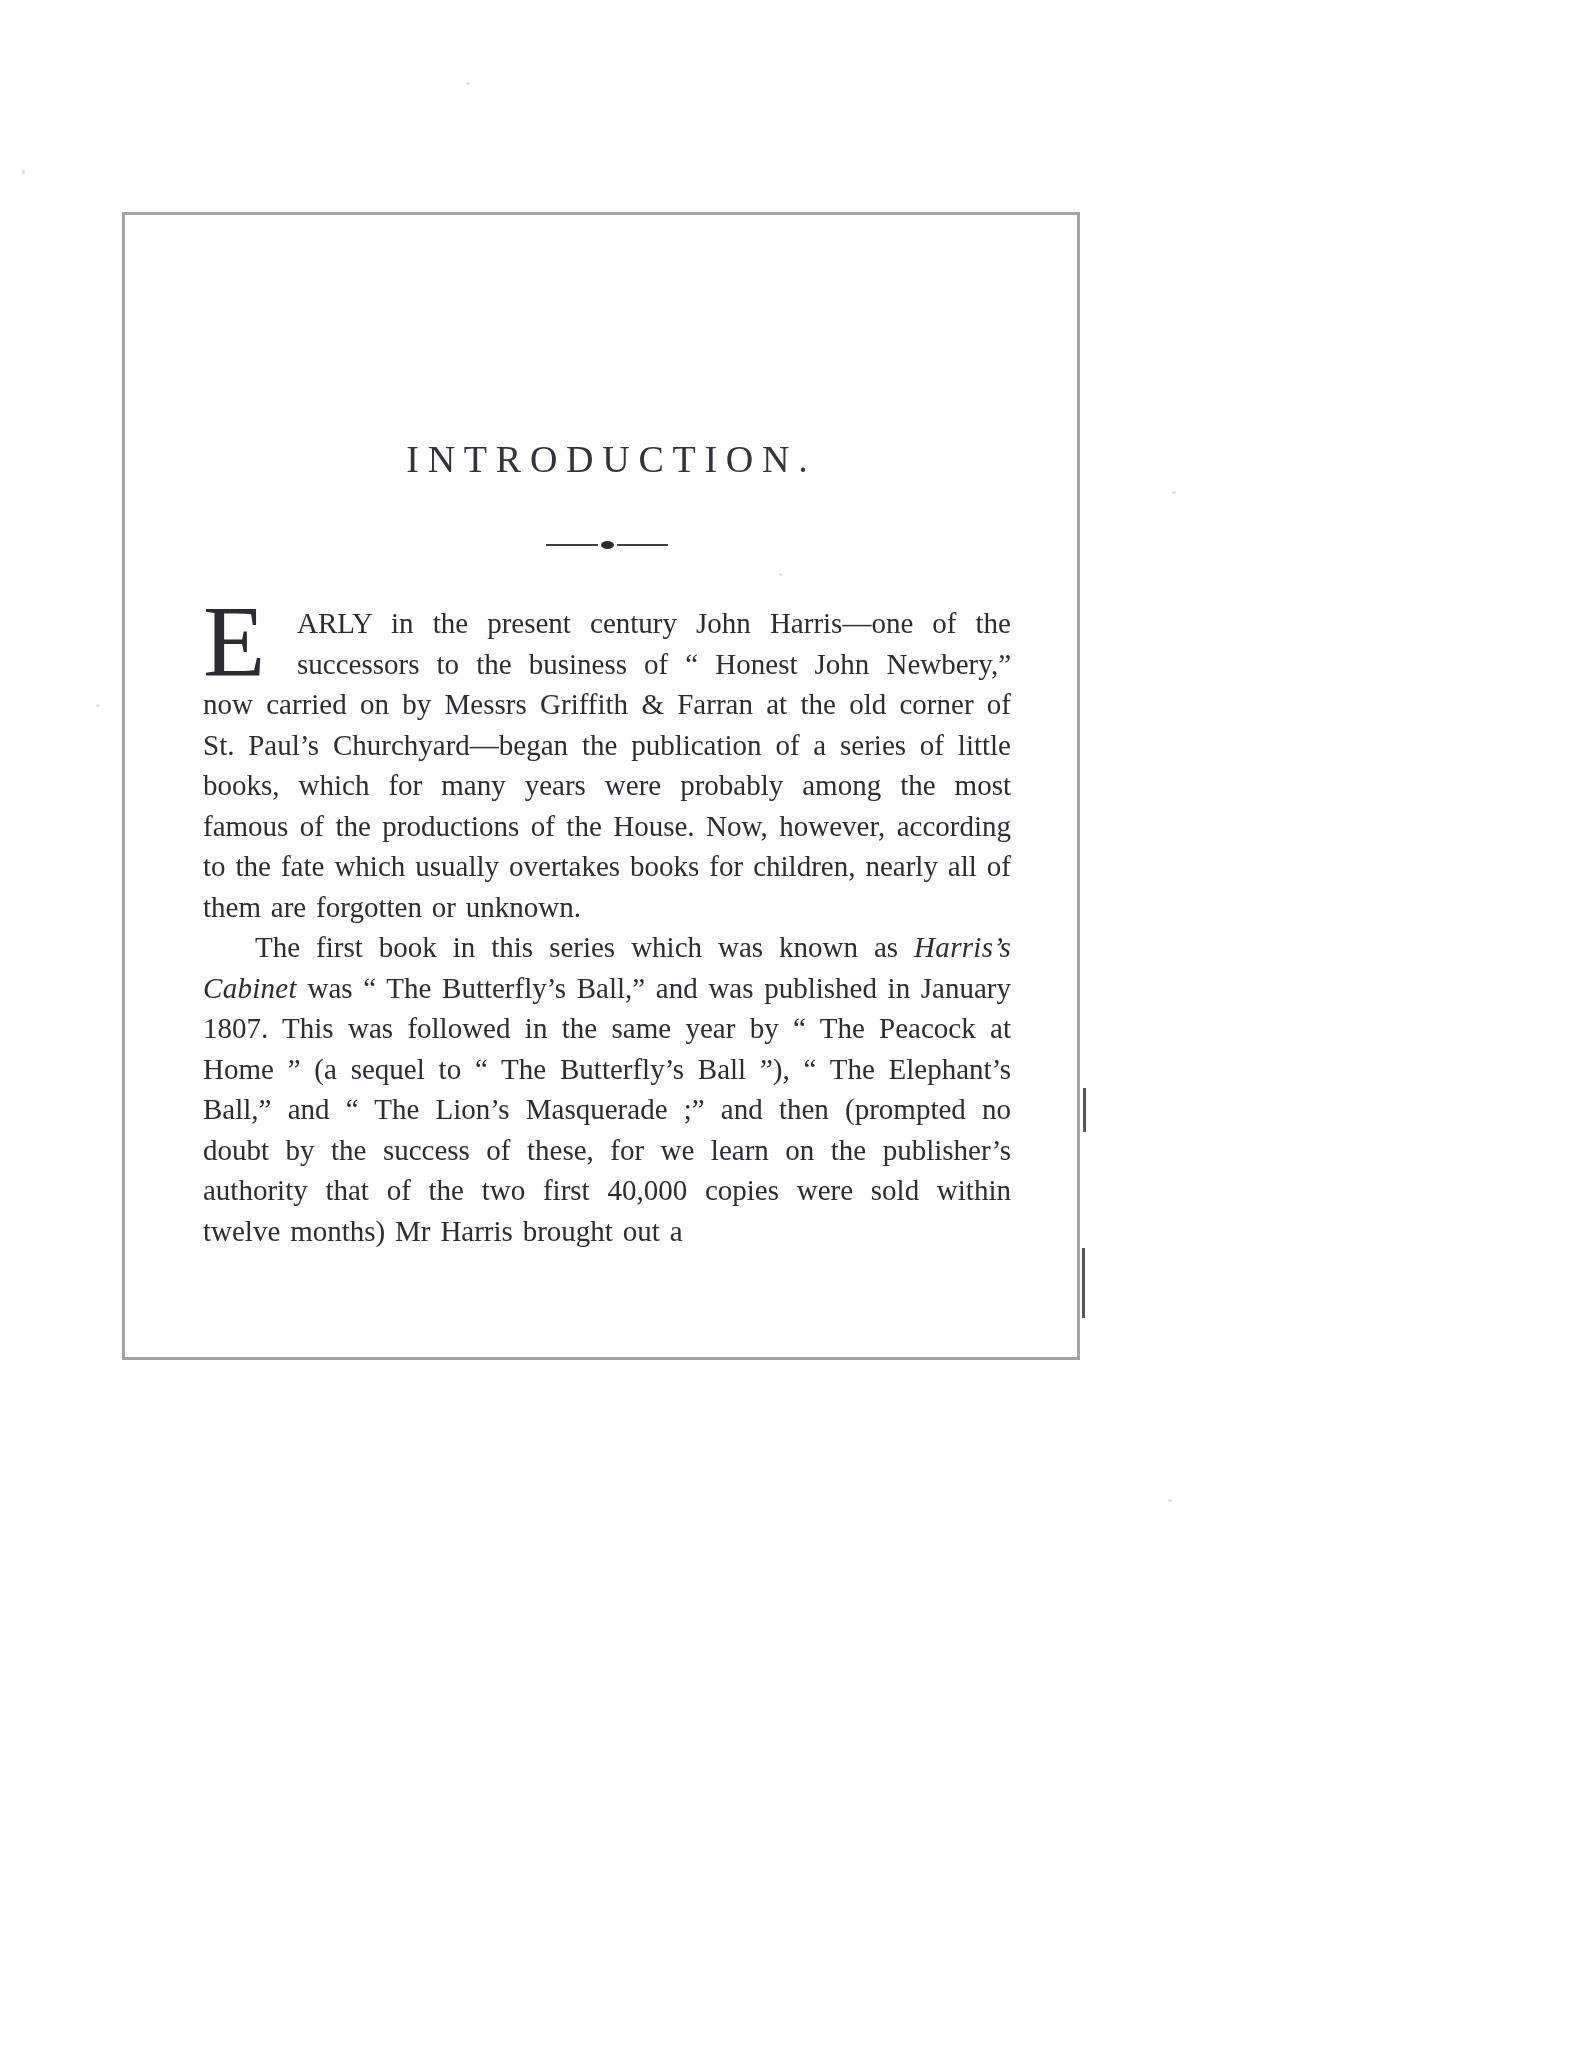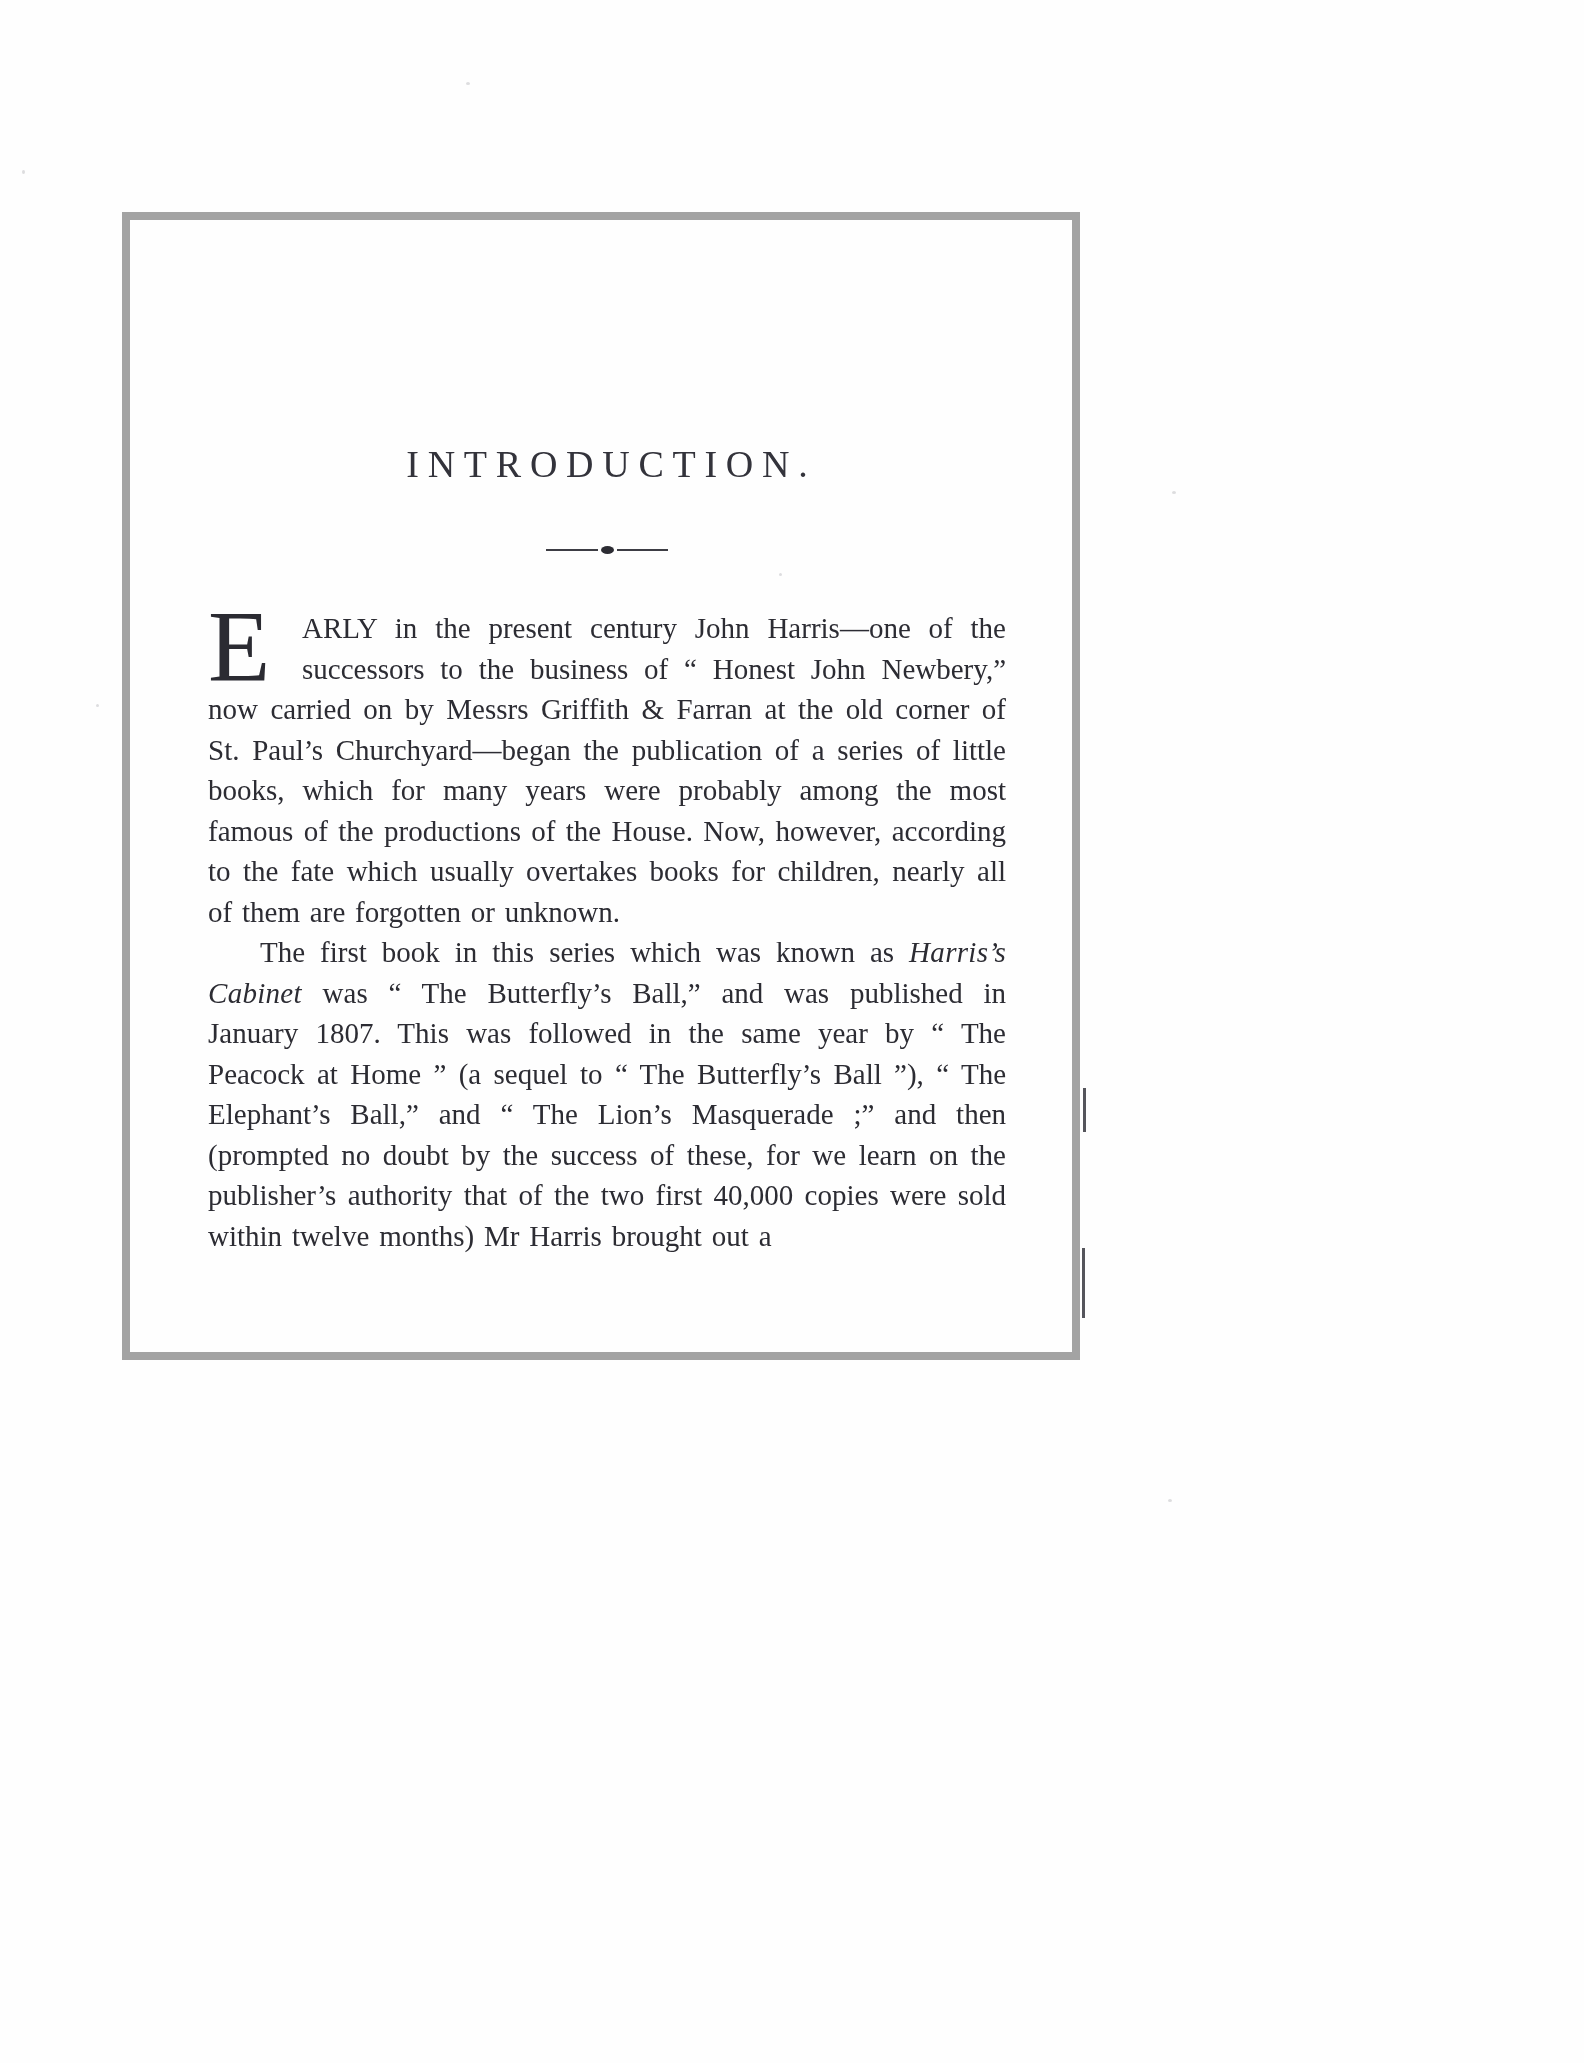--- a/index.html
+++ b/index.html
@@ -18,21 +18,21 @@
     inset: 0;
     background: #fefefe;
   }
 
   .frame {
     position: absolute;
     left: 122px;
     top: 212px;
     width: 958px;
     height: 1148px;
-    border: 8px solid #a3a3a3;
+    border: 3px solid #a3a3a3;
     padding: 0 66px 0 78px;
   }
 
   .page-title {
     margin-top: 222px;
     text-align: center;
     font-size: 38px;
     font-weight: 400;
     letter-spacing: 0.23em;
     text-indent: 0.23em;

